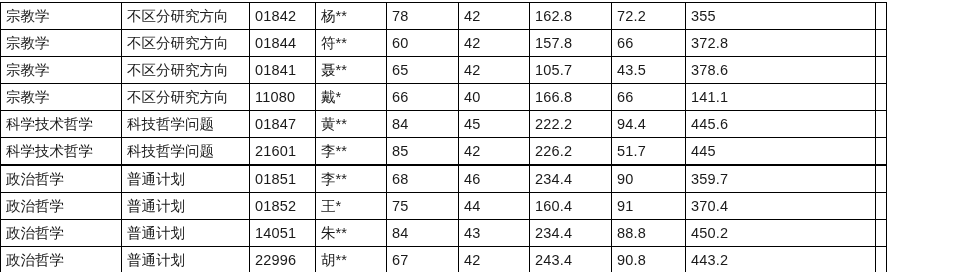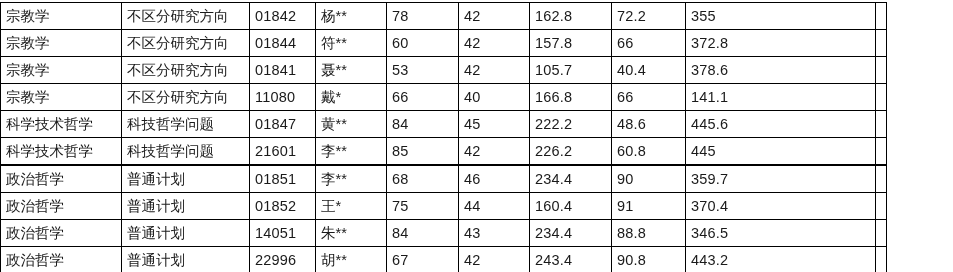--- a/index.html
+++ b/index.html
@@ -91,24 +91,24 @@
           <td class="cell-num">157.8</td>
           <td class="cell-num">66</td>
           <td class="cell-num">372.8</td>
           <td class="cell-empty"></td>
         </tr>
         <tr>
           <td class="cell-major">宗教学</td>
           <td class="cell-direction">不区分研究方向</td>
           <td class="cell-id">01841</td>
           <td class="cell-name">聂**</td>
-          <td class="cell-num">53</td>
+          <td class="cell-num">65</td>
           <td class="cell-num">42</td>
           <td class="cell-num">105.7</td>
-          <td class="cell-num">40.4</td>
+          <td class="cell-num">43.5</td>
           <td class="cell-num">378.6</td>
           <td class="cell-empty"></td>
         </tr>
         <tr>
           <td class="cell-major">宗教学</td>
           <td class="cell-direction">不区分研究方向</td>
           <td class="cell-id">11080</td>
           <td class="cell-name">戴*</td>
           <td class="cell-num">66</td>
           <td class="cell-num">40</td>
@@ -118,33 +118,33 @@
           <td class="cell-empty"></td>
         </tr>
         <tr>
           <td class="cell-major">科学技术哲学</td>
           <td class="cell-direction">科技哲学问题</td>
           <td class="cell-id">01847</td>
           <td class="cell-name">黄**</td>
           <td class="cell-num">84</td>
           <td class="cell-num">45</td>
           <td class="cell-num">222.2</td>
-          <td class="cell-num">48.6</td>
+          <td class="cell-num">94.4</td>
           <td class="cell-num">445.6</td>
           <td class="cell-empty"></td>
         </tr>
         <tr class="row-thick-bottom">
           <td class="cell-major">科学技术哲学</td>
           <td class="cell-direction">科技哲学问题</td>
           <td class="cell-id">21601</td>
           <td class="cell-name">李**</td>
           <td class="cell-num">85</td>
           <td class="cell-num">42</td>
           <td class="cell-num">226.2</td>
-          <td class="cell-num">60.8</td>
+          <td class="cell-num">51.7</td>
           <td class="cell-num">445</td>
           <td class="cell-empty"></td>
         </tr>
         <tr>
           <td class="cell-major">政治哲学</td>
           <td class="cell-direction">普通计划</td>
           <td class="cell-id">01851</td>
           <td class="cell-name">李**</td>
           <td class="cell-num">68</td>
           <td class="cell-num">46</td>
@@ -167,21 +167,21 @@
         </tr>
         <tr>
           <td class="cell-major">政治哲学</td>
           <td class="cell-direction">普通计划</td>
           <td class="cell-id">14051</td>
           <td class="cell-name">朱**</td>
           <td class="cell-num">84</td>
           <td class="cell-num">43</td>
           <td class="cell-num">234.4</td>
           <td class="cell-num">88.8</td>
-          <td class="cell-num">346.5</td>
+          <td class="cell-num">450.2</td>
           <td class="cell-empty"></td>
         </tr>
         <tr>
           <td class="cell-major">政治哲学</td>
           <td class="cell-direction">普通计划</td>
           <td class="cell-id">22996</td>
           <td class="cell-name">胡**</td>
           <td class="cell-num">67</td>
           <td class="cell-num">42</td>
           <td class="cell-num">243.4</td>

